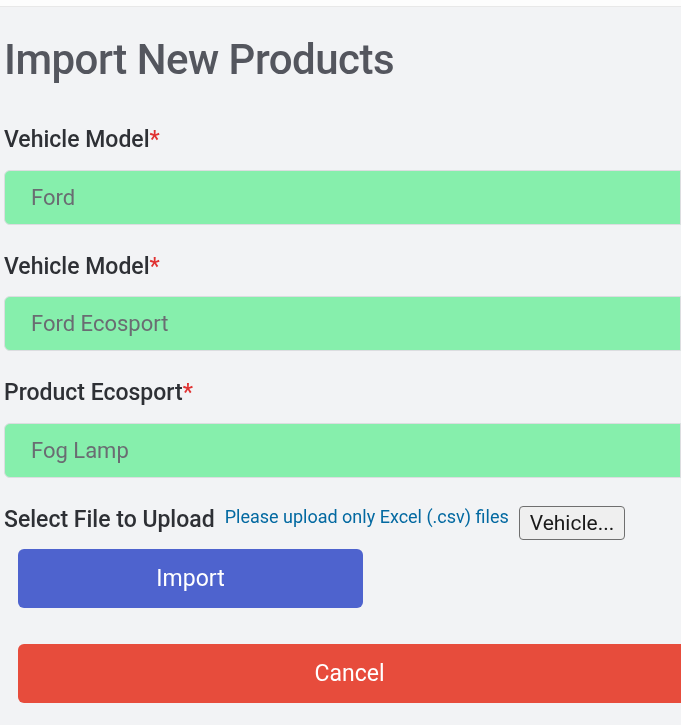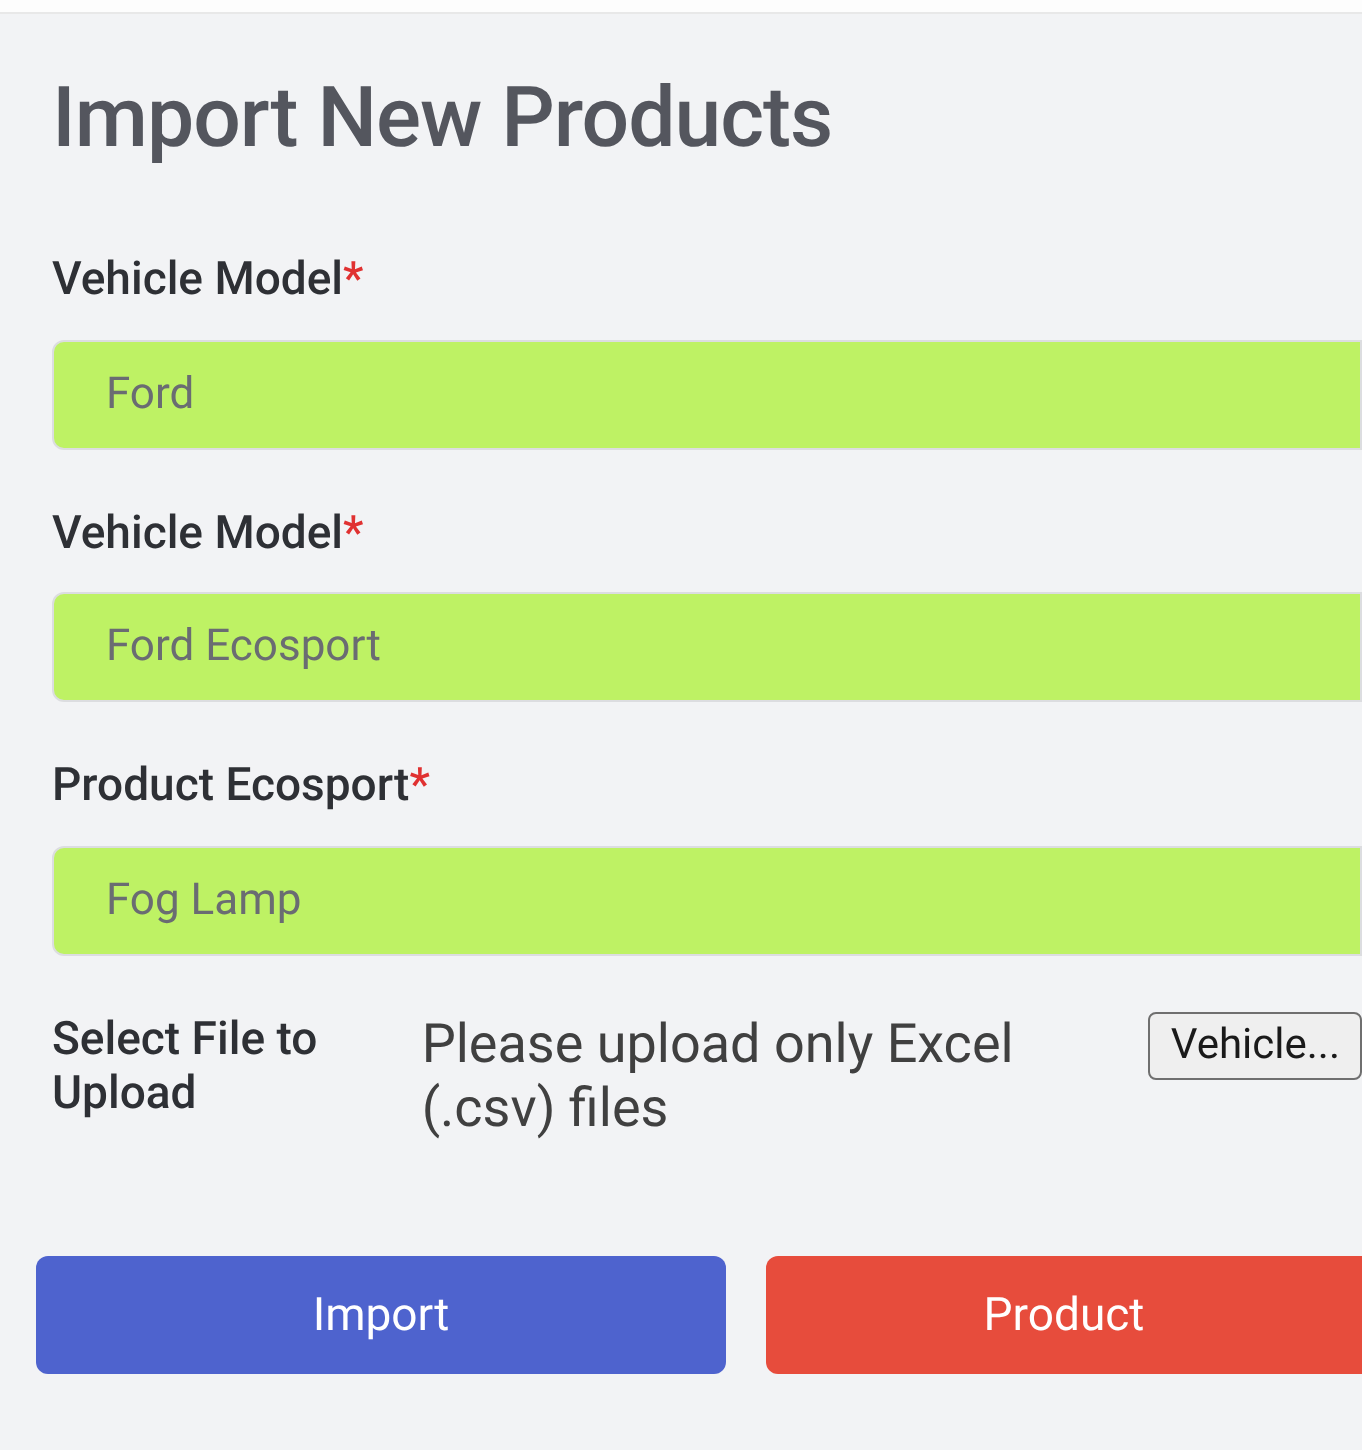--- a/index.html
+++ b/index.html
@@ -15,21 +15,20 @@
       overflow: hidden;
       position: relative;
     }
     .top-bar {
       height: 7px;
       background: #fdfdfd;
       border-bottom: 1px solid #e8e8e8;
     }
     .container {
       padding: 28px 0 0 4px;
-      margin-left: 22px;
     }
     .page-title {
       font-size: 42px;
       font-weight: 500;
       color: #54565e;
       letter-spacing: -0.5px;
       margin-bottom: 42px;
     }
     .form-group {
       margin-bottom: 28px;
@@ -45,58 +44,59 @@
       color: #e03131;
       font-size: 23px;
       font-weight: 500;
     }
     .form-input {
       width: 100%;
       margin-top: 16px;
       padding: 14px 20px 14px 26px;
       font-size: 22px;
       color: #6a6c72;
-      background: #bef264;
+      background: #86efac;
       border: 1px solid #dcdde0;
       border-radius: 6px 0 0 6px;
       outline: none;
       font-family: inherit;
     }
     .file-row {
       display: flex;
       align-items: flex-start;
       gap: 10px;
       margin-top: 20px;
     }
     .file-label {
       font-size: 23px;
       font-weight: 500;
       color: #2e3035;
     }
     .file-hint {
-      font-size: 27px;
-      color: #404040;
+      font-size: 18px;
+      color: #0369a1;
     }
     .browse-button {
       font-size: 21px;
       font-family: inherit;
       color: #1a1a1a;
       background: #efefef;
       border: 1px solid #6f6f6f;
       border-radius: 4px;
       padding: 4px 10px;
       cursor: pointer;
     }
     .button-row {
       position: absolute;
-      bottom: 38px;
+      bottom: 22px;
       left: 18px;
       right: 0;
       display: flex;
-      gap: 20px;
+      gap: 36px;
+      flex-direction: column;
     }
     .btn {
       font-size: 23px;
       font-family: inherit;
       color: #ffffff;
       border: none;
       border-radius: 6px;
       padding: 16px 0;
       cursor: pointer;
       text-align: center;
@@ -136,14 +136,14 @@
 
   <div class="file-row">
     <span class="file-label">Select File to Upload</span>
     <span class="file-hint">Please upload only Excel (.csv) files</span>
     <button class="browse-button">Vehicle...</button>
   </div>
 </div>
 
 <div class="button-row">
   <button class="btn btn-import">Import</button>
-  <button class="btn btn-cancel">Product</button>
+  <button class="btn btn-cancel">Cancel</button>
 </div>
 
 </body></html>

